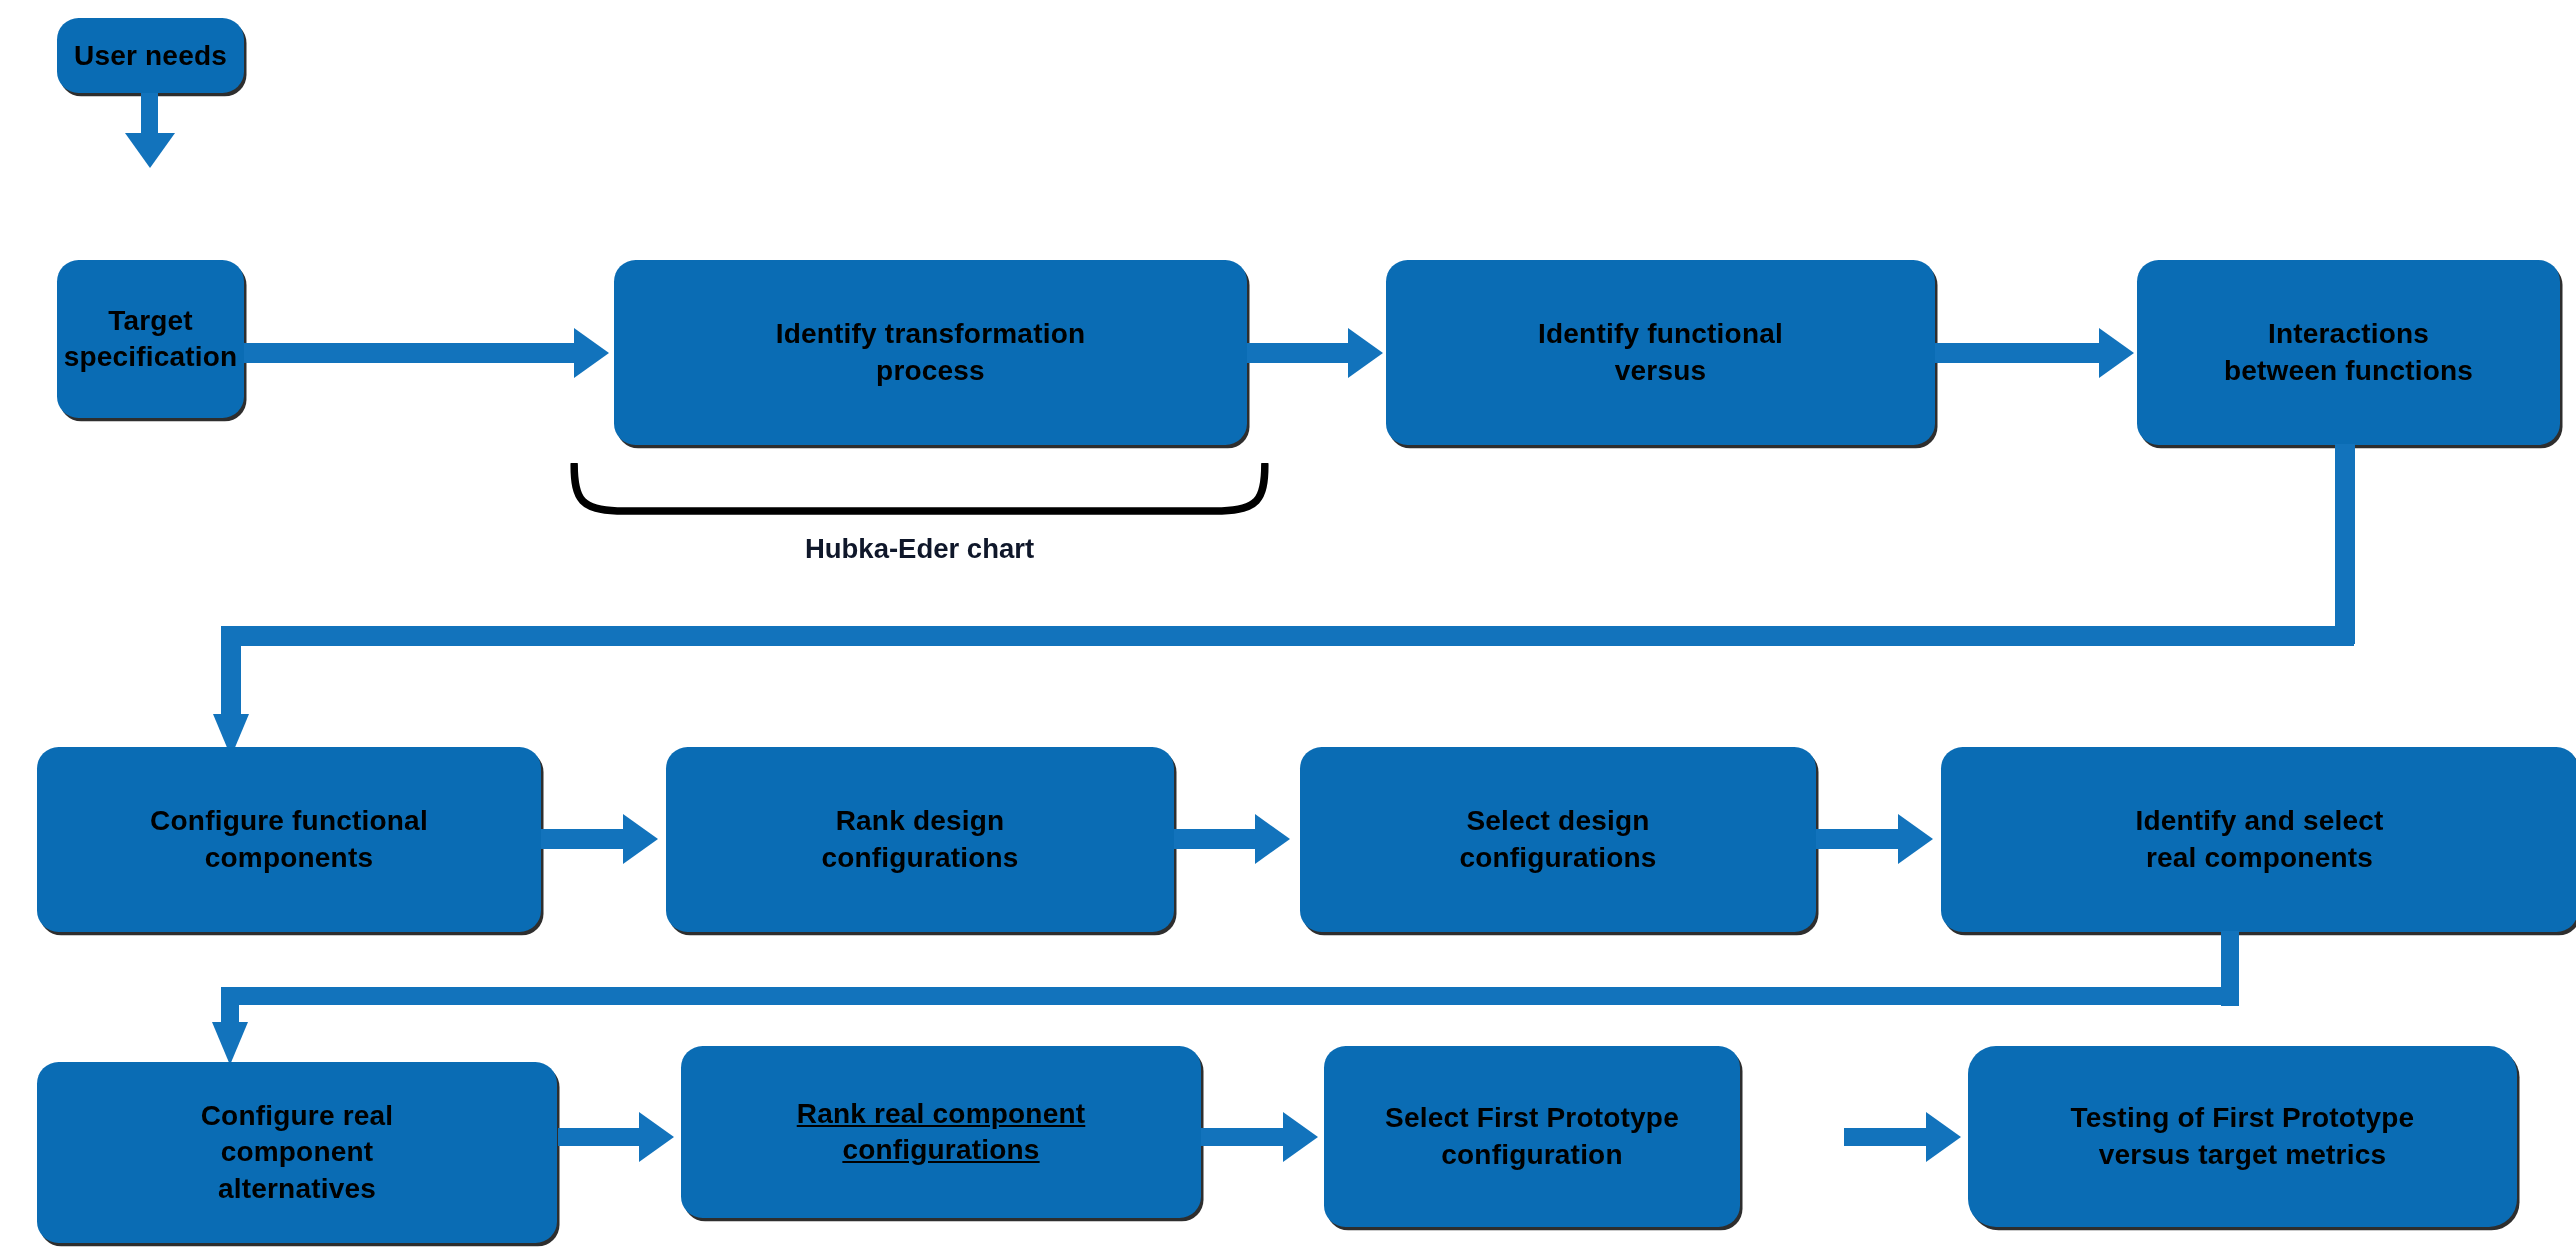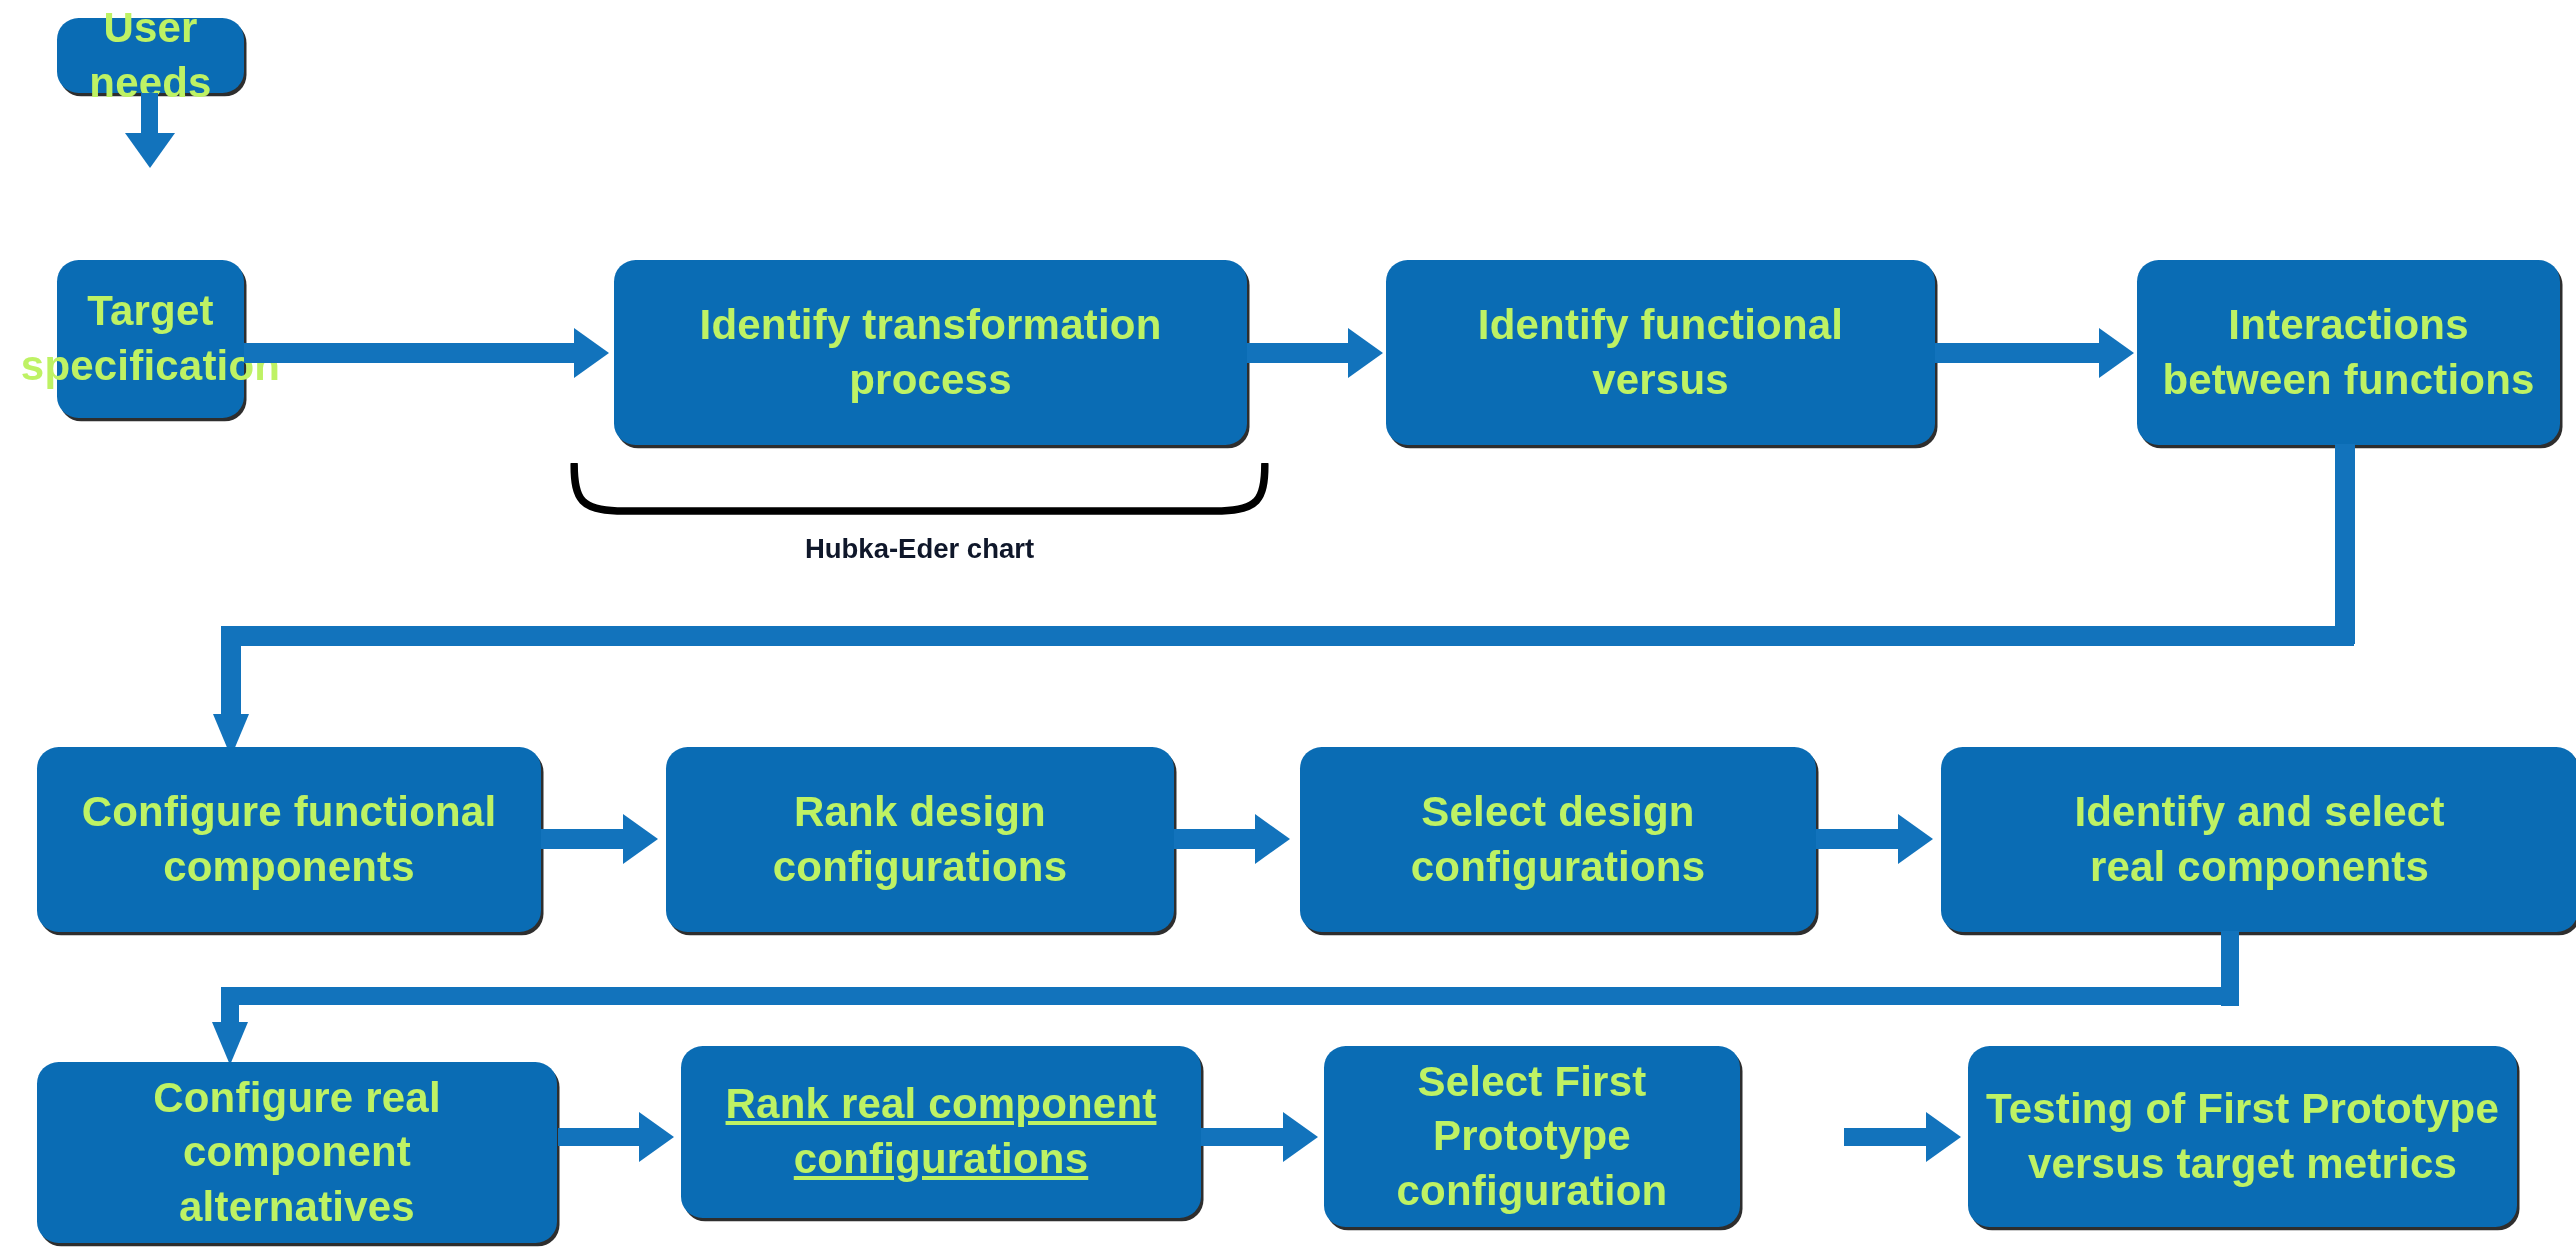--- a/index.html
+++ b/index.html
@@ -15,23 +15,23 @@
     width: 2576px;
     height: 1248px;
     background: #ffffff;
     overflow: hidden;
   }
   .node {
     position: absolute;
     box-sizing: border-box;
     background: #0A6CB4;
     border-radius: 21.6px;
-    color: #bef264;
+    color: #000000;
     font-weight: bold;
-    font-size: 42px;
+    font-size: 28px;
     line-height: 1.30;
     letter-spacing: 0.2px;
     display: flex;
     align-items: center;
     justify-content: center;
     text-align: center;
     padding: 3.3px 11.7px;
     box-shadow: 2.5px 3.3px 0 rgba(0,0,0,0.82);
     white-space: pre-line;
   }
@@ -159,17 +159,17 @@
 
   <div class="conn conn-h" style="left:1201px; top:1128px; width:87px; height:18.3px;"></div>
   <div class="arrow-right" style="left:1283px; top:1112px;"></div>
 
   <div class="node" style="left:1324px; top:1046px; width:416px; height:181px;">Select First Prototype
 configuration</div>
 
   <div class="conn conn-h" style="left:1844px; top:1128px; width:87px; height:18.3px;"></div>
   <div class="arrow-right" style="left:1926px; top:1112px;"></div>
 
-  <div class="node" style="left:1968px; top:1046px; width:549px; height:181px;">Testing of First Prototype
+  <div class="node" style="left:1968px; top:1046px; width:549px; height:181px;border-radius:28px;">Testing of First Prototype
 versus target metrics</div>
 
 </div>
 
 
 </body></html>

